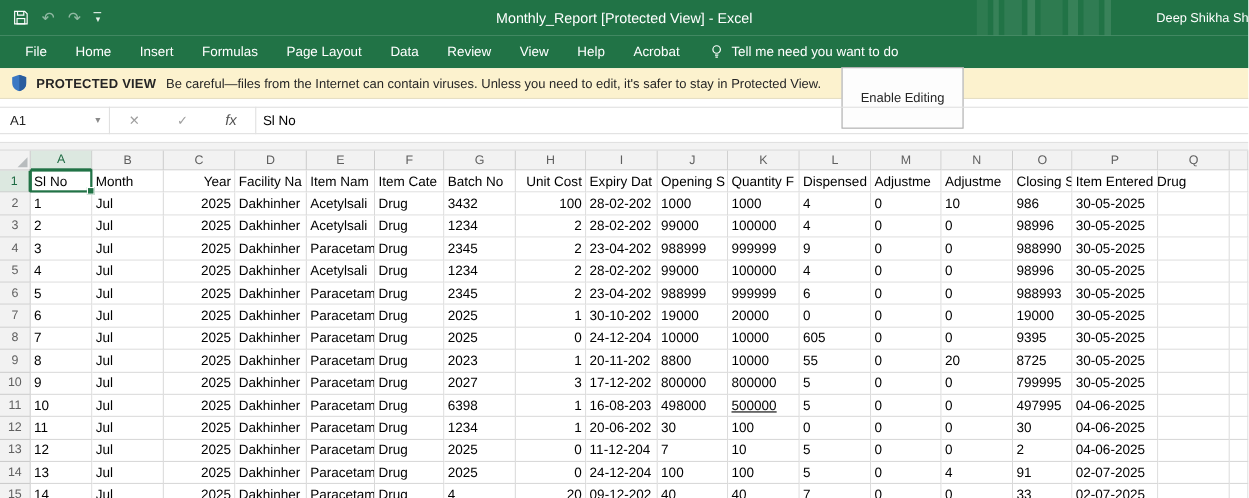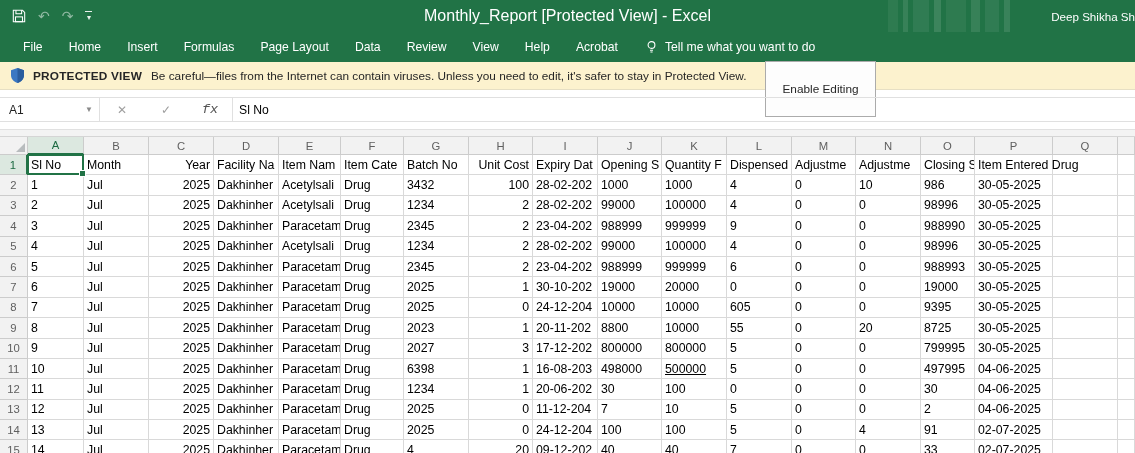--- a/index.html
+++ b/index.html
@@ -7,42 +7,42 @@
   body { font-family:"Liberation Sans", sans-serif; background:#fff; }
 
   
   .titlebar { height:32px; background:#217346; position:relative; display:flex; align-items:center; color:#fff; }
   .art { position:absolute; top:0; bottom:0; }
   .qat { display:flex; align-items:center; gap:12px; padding-left:12px; position:relative; z-index:1; }
   .qicon { font-size:14px; line-height:1; display:inline-flex; align-items:center; }
   .dim { opacity:.5; }
   .custqat { display:inline-flex; flex-direction:column; align-items:center; font-size:8px; line-height:.9; opacity:.9; }
   .custqat .cbar { width:7px; height:1.5px; background:#fff; margin-bottom:1.5px; }
-  .wtitle { position:absolute; left:0; right:0; top:0; bottom:0; display:flex; align-items:center; justify-content:center; font-size:16px; pointer-events:none; }
+  .wtitle { position:absolute; left:0; right:0; top:0; bottom:0; display:flex; align-items:center; justify-content:center; font-size:13px; pointer-events:none; }
   .wuser { margin-left:auto; font-size:11.6px; white-space:nowrap; position:relative; z-index:1; }
 
   
   .tabsrow { height:30px; background:#217346; display:flex; align-items:stretch; color:#fff; padding-left:10px; }
   .tabshost { display:flex; align-items:stretch; }
   .rtab { display:flex; align-items:center; padding:0 13px; font-size:12.2px; cursor:default; }
   .tellme { display:flex; align-items:center; gap:7px; padding:0 14px; font-size:12.2px; }
 
   
   .pvbar { height:28px; background:#FCF2CE; border-bottom:1px solid #E6DFC4; display:flex; align-items:center; font-size:11.8px; color:#262626; padding-left:11px; }
   .pvtitle { font-weight:bold; margin-left:9px; letter-spacing:.2px; }
   .pvmsg { margin-left:9px; }
   .pvbtn { margin-left:19px; border:1px solid #ABABAB; background:#FDFDFD; padding:20px 16px; font-size:11.8px; color:#262626; font-family:"Liberation Sans",sans-serif;margin-top:26px; }
 
   
   .fbar { height:40px; background:#fff; display:flex; align-items:center; border-bottom:1px solid #E1E1E1; }
   .namebox { width:100px; height:25px; border:1px solid #E0E0E0; border-left:none; display:flex; align-items:center; padding-left:9px; font-size:12px; color:#222; }
   .nbcaret { margin-left:auto; padding-right:6px; color:#8a8a8a; font-size:8px; }
   .fbicons { display:flex; align-items:center; height:25px; border-top:1px solid #E0E0E0; border-bottom:1px solid #E0E0E0; }
   .fbicon { width:44px; text-align:center; font-size:12px; color:#9f9f9f; }
-  .fx { font-style:italic; font-family:Liberation Mono, monospace; color:#555; font-size:13.5px; }
+  .fx { font-style:italic; font-family:Liberation Sans, sans-serif; color:#555; font-size:13.5px; }
   .fcontent { flex:1; height:25px; border:1px solid #E0E0E0; border-right:none; display:flex; align-items:center; padding-left:6px; font-size:12.2px; color:#000; }
 
   .gap { height:7px; background:#F3F3F3; border-bottom:1px solid #D5D5D5; }
 
   
   .colheads { display:flex; height:18px; }
   .ch { background:#F2F2F2; border-right:1px solid #CCCCCC; border-bottom:1px solid #CCCCCC; display:flex; align-items:center; justify-content:center; font-size:11.3px; color:#5f5f5f; flex:none; }
   .ch.selch { background:#DCE8E0; border-bottom:2px solid #217346; color:#1d6a42; }
   .corner { width:28px; flex:none; background:#F2F2F2; border-right:1px solid #CCCCCC; border-bottom:1px solid #CCCCCC; position:relative; }
   .corner::after { content:""; position:absolute; right:2px; bottom:2px; border-left:9px solid transparent; border-bottom:9px solid #B8BCBE; }
@@ -103,21 +103,21 @@
         <div class="rtab">Review</div>
         <div class="rtab">View</div>
         <div class="rtab">Help</div>
         <div class="rtab">Acrobat</div>
       </div>
     <div class="tellme">
       <svg width="13" height="14" viewBox="0 0 13 14">
         <circle cx="6.5" cy="5" r="3.4" fill="none" stroke="#fff" stroke-width="1.1"></circle>
         <path d="M5 10.2 h3 M5.4 12 h2.2" stroke="#fff" stroke-width="1.1" fill="none"></path>
       </svg>
-      <span>Tell me what you want to do</span>
+      <span>Tell me need you want to do</span>
     </div>
   </div>
 
   <div class="pvbar">
     <svg width="13" height="15" viewBox="0 0 13 15">
       <path d="M6.5 0 L13 2.3 V7 C13 11.2 10.3 13.8 6.5 15 C2.7 13.8 0 11.2 0 7 V2.3 Z" fill="#3B78C3"></path>
       <path d="M6.5 0 L13 2.3 V7 C13 11.2 10.3 13.8 6.5 15 Z" fill="#2A5D9E"></path>
     </svg>
     <span class="pvtitle">PROTECTED VIEW</span>
     <span class="pvmsg">Be careful—files from the Internet can contain viruses. Unless you need to edit, it's safer to stay in Protected View.</span>

